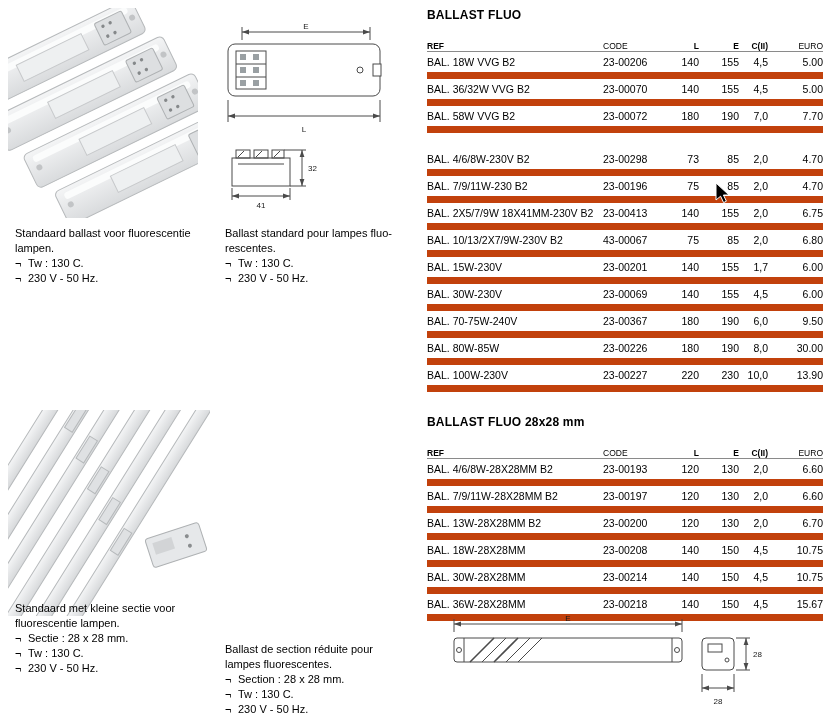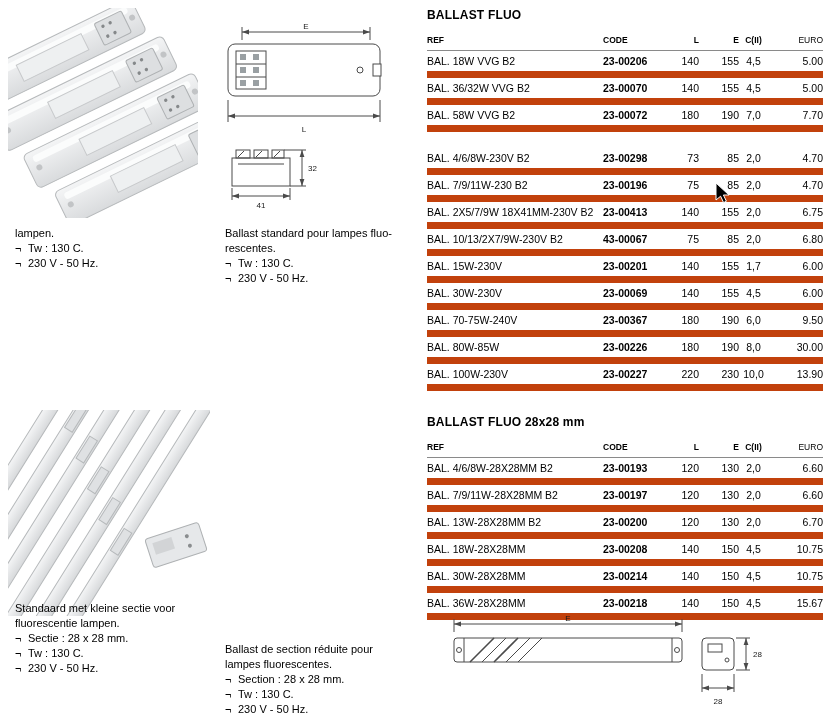--- a/index.html
+++ b/index.html
@@ -3,31 +3,31 @@
 <meta charset="utf-8">
 <style>
   html,body{margin:0;padding:0}
   .page{position:relative;width:832px;height:721px;background:#fff;
         font-family:"Liberation Sans",sans-serif;color:#000;overflow:hidden}
   .abs{position:absolute}
 
   
   .table-col{position:absolute;left:427px;width:396px}
   .t-title{font-size:12px;font-weight:700;letter-spacing:.2px}
-  .thead{display:flex;margin-top:13px;padding-bottom:5px;border-bottom:1px solid #8a8a8a;
+  .thead{display:flex;margin-top:19px;border-bottom:1px solid #8a8a8a;
          font-size:8.5px;font-weight:700}
   .trow{display:flex;align-items:center;height:20px;border-bottom:7px solid #c2410c;
         font-size:10.5px;white-space:nowrap}
   .tgap{height:16px}
   .tcell{display:block}
   .c-ref{width:176px;overflow:hidden}
-  .c-code{width:62px;font-weight:700}
+  .c-code{width:62px;font-weight:400}
   .c-l{width:34px;text-align:right}
   .c-e{width:40px;text-align:right}
-  .c-cii{width:29px;text-align:center}
+  .c-cii{width:29px;text-align:right}
   .c-euro{width:55px;text-align:right;font-weight:400}
 
   
   .desc{position:absolute;font-size:11px;line-height:15px;color:#000}
   .bullet-row{display:flex}
   .bullet-char{width:13px}
 
   
   .dim{font-family:"Liberation Sans",sans-serif;font-size:8px;fill:#1a1a1a}
 
@@ -141,20 +141,21 @@
       <line x1="8" y1="54" x2="66" y2="54"></line>
       <path d="M8,54 l7,-2.4 v4.8 z" fill="#4a4a4a" stroke="none"></path>
       <path d="M66,54 l-7,-2.4 v4.8 z" fill="#4a4a4a" stroke="none"></path>
     </g>
     <text x="84" y="29" class="dim">32</text>
     <text x="37" y="66" text-anchor="middle" class="dim">41</text>
   </svg>
 
   <div class="desc" style="left:15px;top:226px;width:200px">
     <div>
+        <div>Standaard ballast voor fluorescentie</div>
         <div>lampen.</div>
       </div>
     <div>
         <div class="bullet-row">
           <span class="bullet-char">¬</span>
           <span>Tw : 130 C.</span>
         </div>
         <div class="bullet-row">
           <span class="bullet-char">¬</span>
           <span>230 V - 50 Hz.</span>

